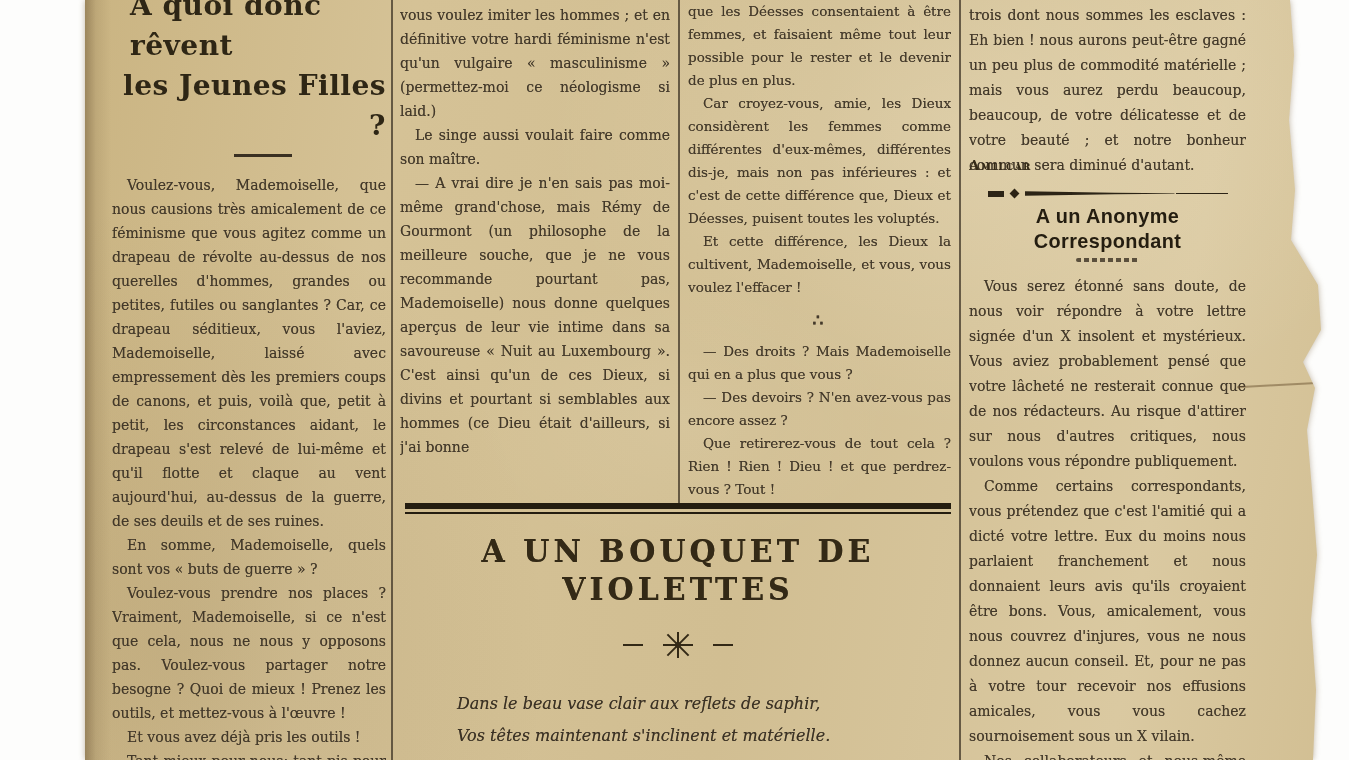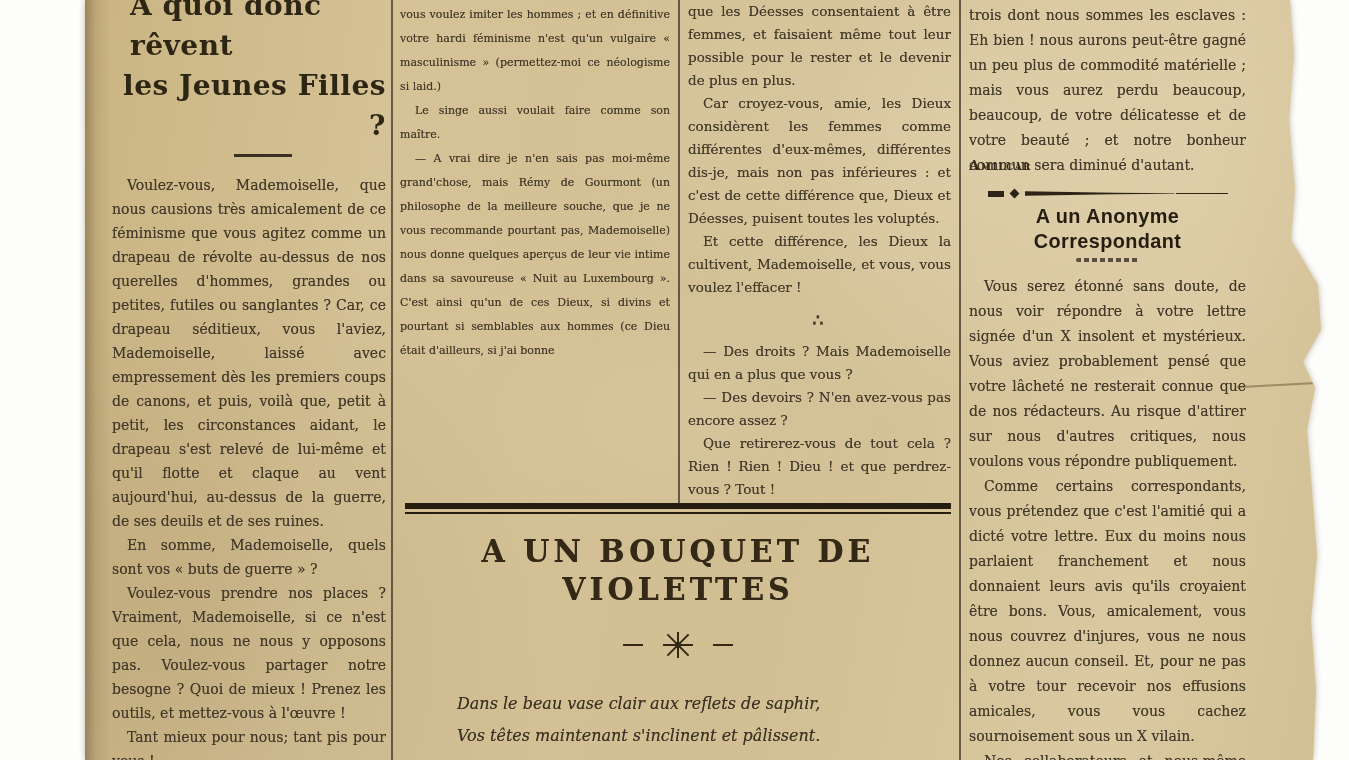--- a/index.html
+++ b/index.html
@@ -28,21 +28,21 @@
   }
   .crease {
     position:absolute; left:1152px; top:384px; width:84px; height:2px;
     background:rgba(105,82,48,0.5); transform:rotate(-3deg);
   }
   .col { position:absolute; top:0; overflow:hidden; }
   .col p { margin:0; text-indent:15px; text-align:justify; text-shadow:0 0 0.5px rgba(67,57,42,0.65); }
   .col p.noindent { text-indent:0; }
 
   .col1 { left:27px;  width:274px; height:760px; font-size:14px;   line-height:24px; }
-  .col2 { left:315px; width:270px; height:502px; font-size:11px;   line-height:24px; padding-top:3px; }
+  .col2 { left:315px; width:270px; height:502px; font-size:14px;   line-height:24px; padding-top:3px; }
   .col3 { left:603px; width:263px; height:505px; font-size:13.5px; line-height:23px; padding-top:0; }
   .col4 { left:884px; width:277px; height:760px; font-size:14px;   line-height:25px; padding-top:3px; }
 
   .vrule { position:absolute; top:0; width:2px; background:rgba(58,48,34,0.72); }
   .vrule1 { left:306px; height:760px; }
   .vrule2 { left:593px; height:503px; }
   .vrule3 { left:874px; height:760px; }
 
   .article-title {
     margin:-14px 0 0 0; font-weight:bold; font-size:28px; line-height:40px;
@@ -106,20 +106,21 @@
 
     <div class="col col1">
       <h1 class="article-title">
         <span class="t1">A quoi donc rêvent</span>
         <span class="t2">les Jeunes Filles ?</span>
       </h1>
       <div class="title-rule"></div>
       <p>Voulez-vous, Mademoiselle, que nous causions très amicalement de ce féminisme que vous agitez comme un drapeau de révolte au-dessus de nos querelles d'hommes, grandes ou petites, futiles ou sanglantes ? Car, ce drapeau séditieux, vous l'aviez, Mademoiselle, laissé avec empressement dès les premiers coups de canons, et puis, voilà que, petit à petit, les circonstances aidant, le drapeau s'est relevé de lui-même et qu'il flotte et claque au vent aujourd'hui, au-dessus de la guerre, de ses deuils et de ses ruines.</p>
       <p>En somme, Mademoiselle, quels sont vos « buts de guerre » ?</p>
       <p>Voulez-vous prendre nos places ? Vraiment, Mademoiselle, si ce n'est que cela, nous ne nous y opposons pas. Voulez-vous partager notre besogne ? Quoi de mieux ! Prenez les outils, et mettez-vous à l'œuvre !</p>
+      <p>Et vous avez déjà pris les outils !</p>
       <p>Tant mieux pour nous; tant pis pour vous !</p>
 
     </div>
 
     <div class="vrule vrule1"></div>
 
     <div class="col col2">
       <p class="noindent">vous voulez imiter les hommes ; et en définitive votre hardi féminisme n'est qu'un vulgaire « masculinisme » (permettez-moi ce néologisme si laid.)</p>
       <p>Le singe aussi voulait faire comme son maître.</p>
       <p>— A vrai dire je n'en sais pas moi-même grand'chose, mais Rémy de Gourmont (un philosophe de la meilleure souche, que je ne vous recommande pourtant pas, Mademoiselle) nous donne quelques aperçus de leur vie intime dans sa savoureuse « Nuit au Luxembourg ». C'est ainsi qu'un de ces Dieux, si divins et pourtant si semblables aux hommes (ce Dieu était d'ailleurs, si j'ai bonne</p>
@@ -164,21 +165,21 @@
         <span class="dash-l"></span>
         <span class="ray r0"></span>
         <span class="ray r45"></span>
         <span class="ray r90"></span>
         <span class="ray r135"></span>
         <span class="hub"></span>
         <span class="dash-r"></span>
       </div>
       <div class="poem">
         <div class="poem-line">Dans le beau vase clair aux reflets de saphir,</div>
-        <div class="poem-line">Vos têtes maintenant s'inclinent et pâlissent.</div>
+        <div class="poem-line">Vos têtes maintenant s'inclinent et matérielle.</div>
         <div class="poem-line">Et,  parmi les senteurs lourdes qui s'affaiblissent,</div>
 
       </div>
     </div>
 
     <div class="crease"></div>
   </div>
 </div>
 
 </body></html>

